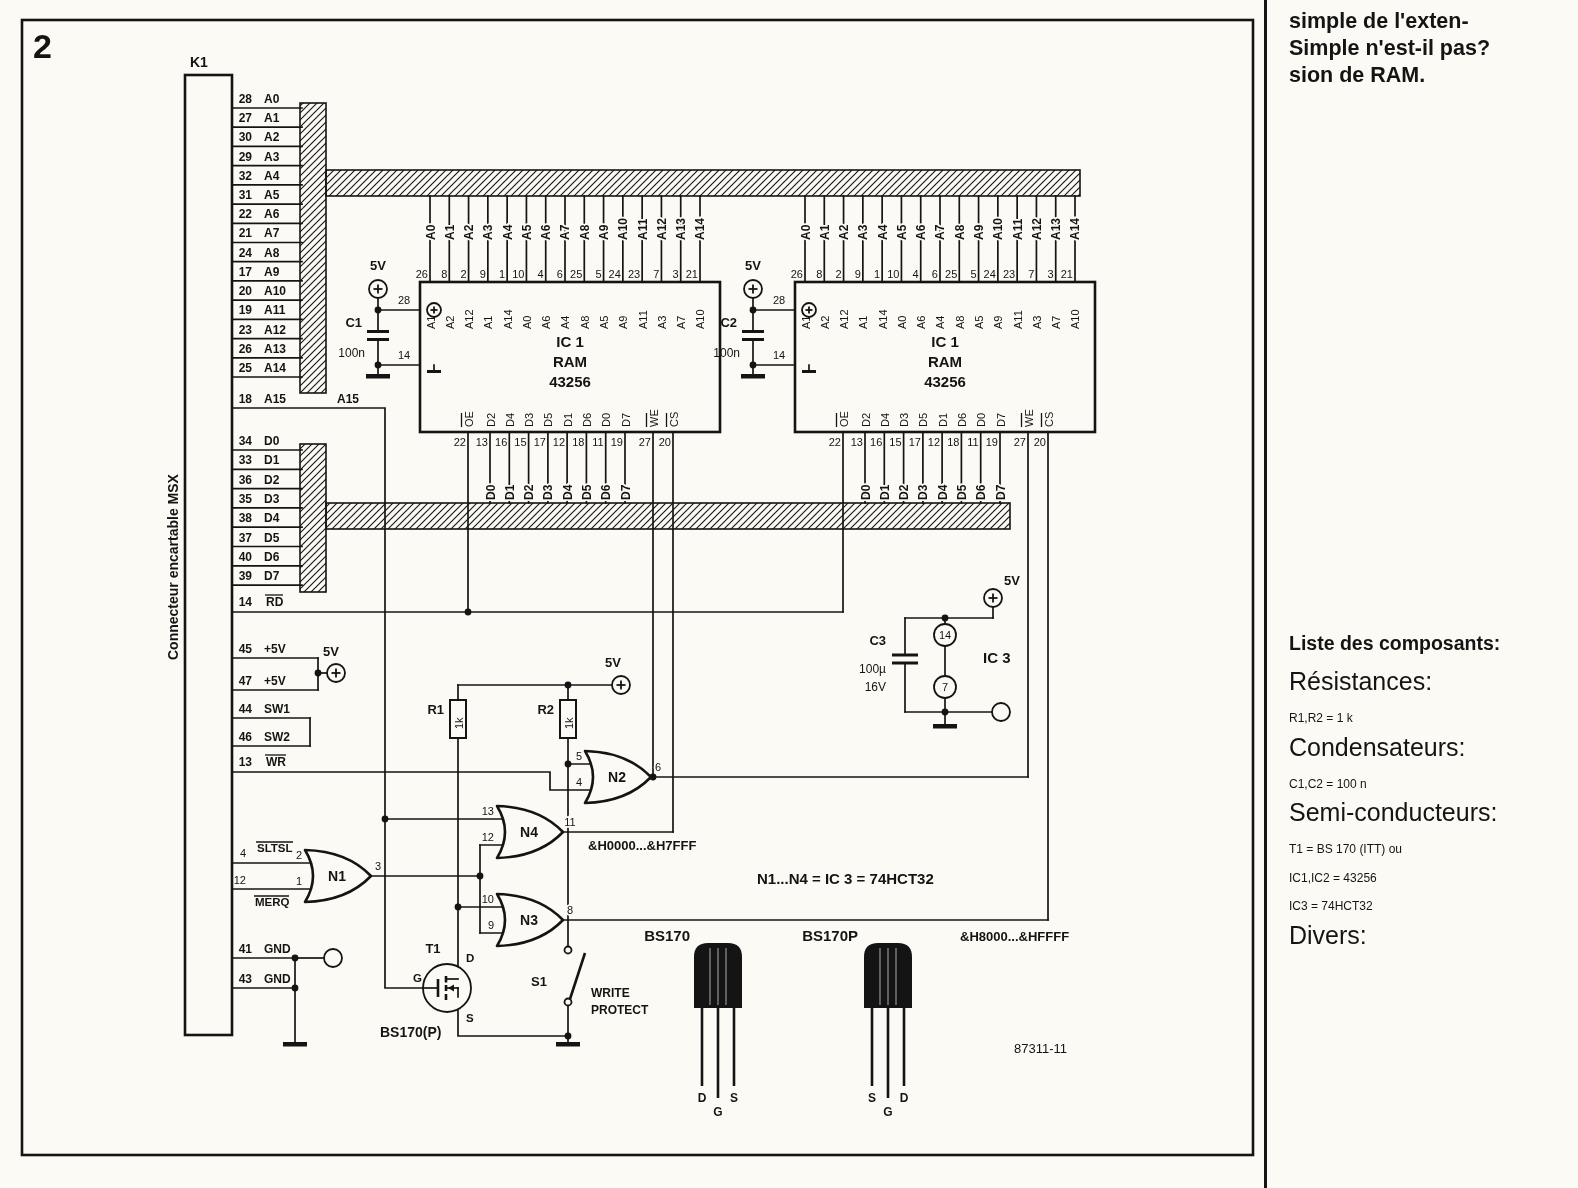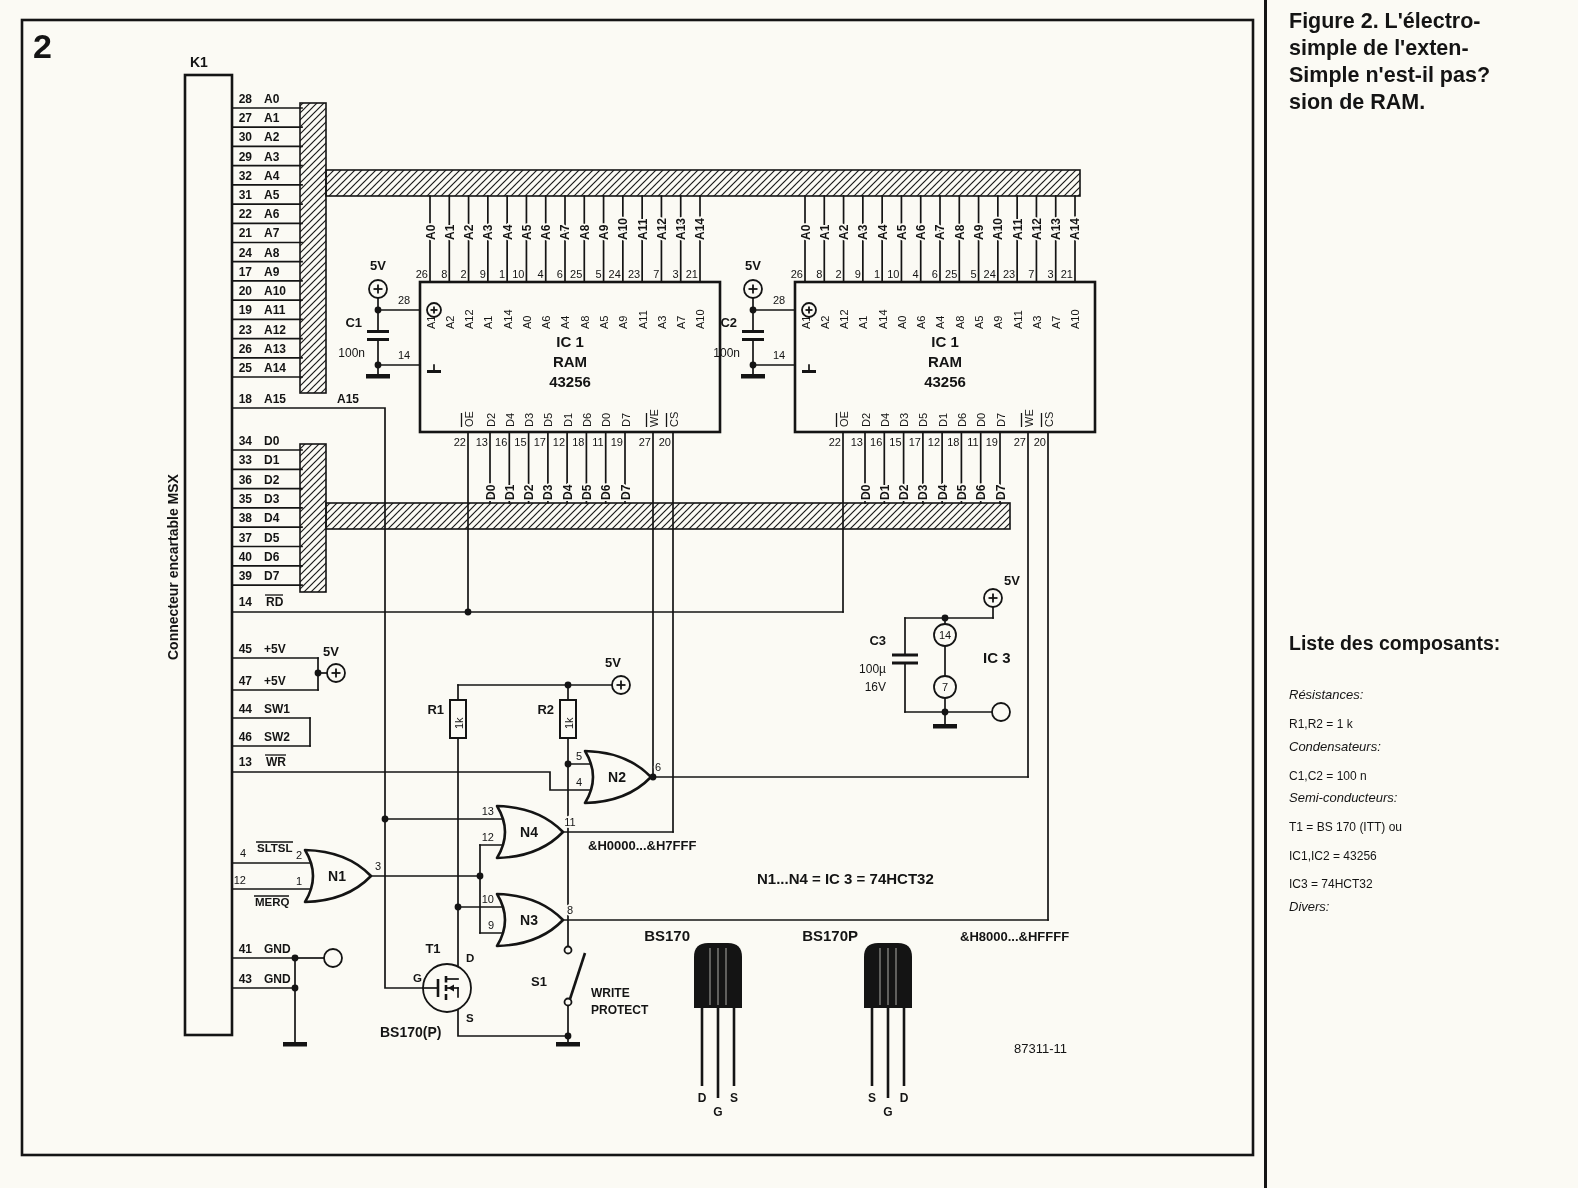--- a/index.html
+++ b/index.html
@@ -29,22 +29,22 @@
   .band{fill:url(#hatch);stroke:#141414;stroke-width:1.6;}
   .border{fill:none;stroke:#141414;stroke-width:2.6;}
   .dot{fill:#141414;}
   .fill{fill:#141414;stroke:none;}
   .leg{stroke:#141414;stroke-width:2.6;}
   .hl{stroke:#fbfaf4;stroke-width:1.2;opacity:.55;}
   .col-rule{position:absolute;left:1264px;top:0;width:3px;height:1188px;background:#141414;}
   .caption-col{position:absolute;left:1289px;top:8px;width:286px;}
   .cap-line{font-weight:bold;font-size:21.5px;line-height:27px;}
   .parts{position:absolute;left:1289px;top:632px;width:286px;}
-  .parts-title{font-weight:bold;font-size:19.5px;margin-bottom:32px;}
-  .part-head{font-size:13px;margin-bottom:8px;font-style:italic;}
+  .parts-title{font-weight:bold;font-size:19.5px;margin-bottom:12px;}
+  .part-head{font-size:25px;margin-bottom:8px;}
   .part-line{font-size:12px;line-height:28.5px;white-space:pre-wrap;}
 </style>
 </head>
 <body>
 
 <div class="page">
 
   <svg id="schematic" viewBox="0 0 1270 1188" width="1270" height="1188">
     <defs>
       <pattern id="hatch" width="7" height="7" patternUnits="userSpaceOnUse">
@@ -835,21 +835,20 @@
       <text class="t12b" x="872" y="1102" text-anchor="middle">S</text>
       <text class="t12b" x="904" y="1102" text-anchor="middle">D</text>
       <text class="t12b" x="888" y="1116" text-anchor="middle">G</text>
     </g>
   </svg>
 
   <div class="col-rule"></div>
 
   <div class="caption-col">
     <div id="figure-caption">
-        <div class="cap-line">Figure 2. L'électro-</div>
         <div class="cap-line">simple de l'exten-</div>
         <div class="cap-line">Simple n'est-il pas?</div>
         <div class="cap-line">sion de RAM.</div>
       </div>
   </div>
 
   <div class="parts">
     <div class="parts-title">Liste des composants:</div>
     <div id="parts-sections">
         <div class="part-head">Résistances:</div>

